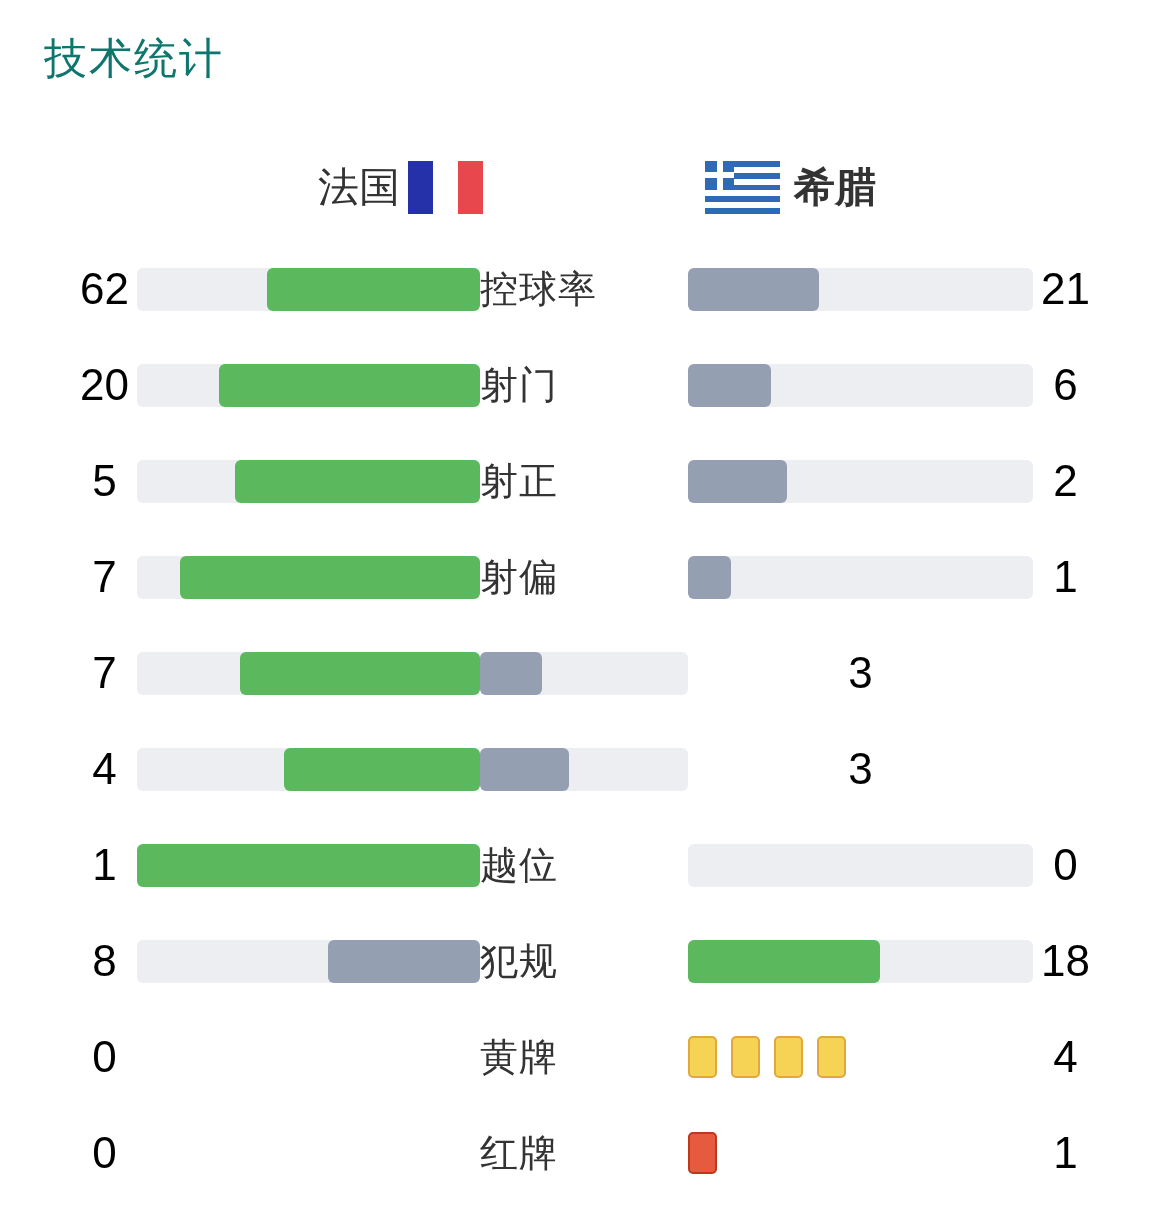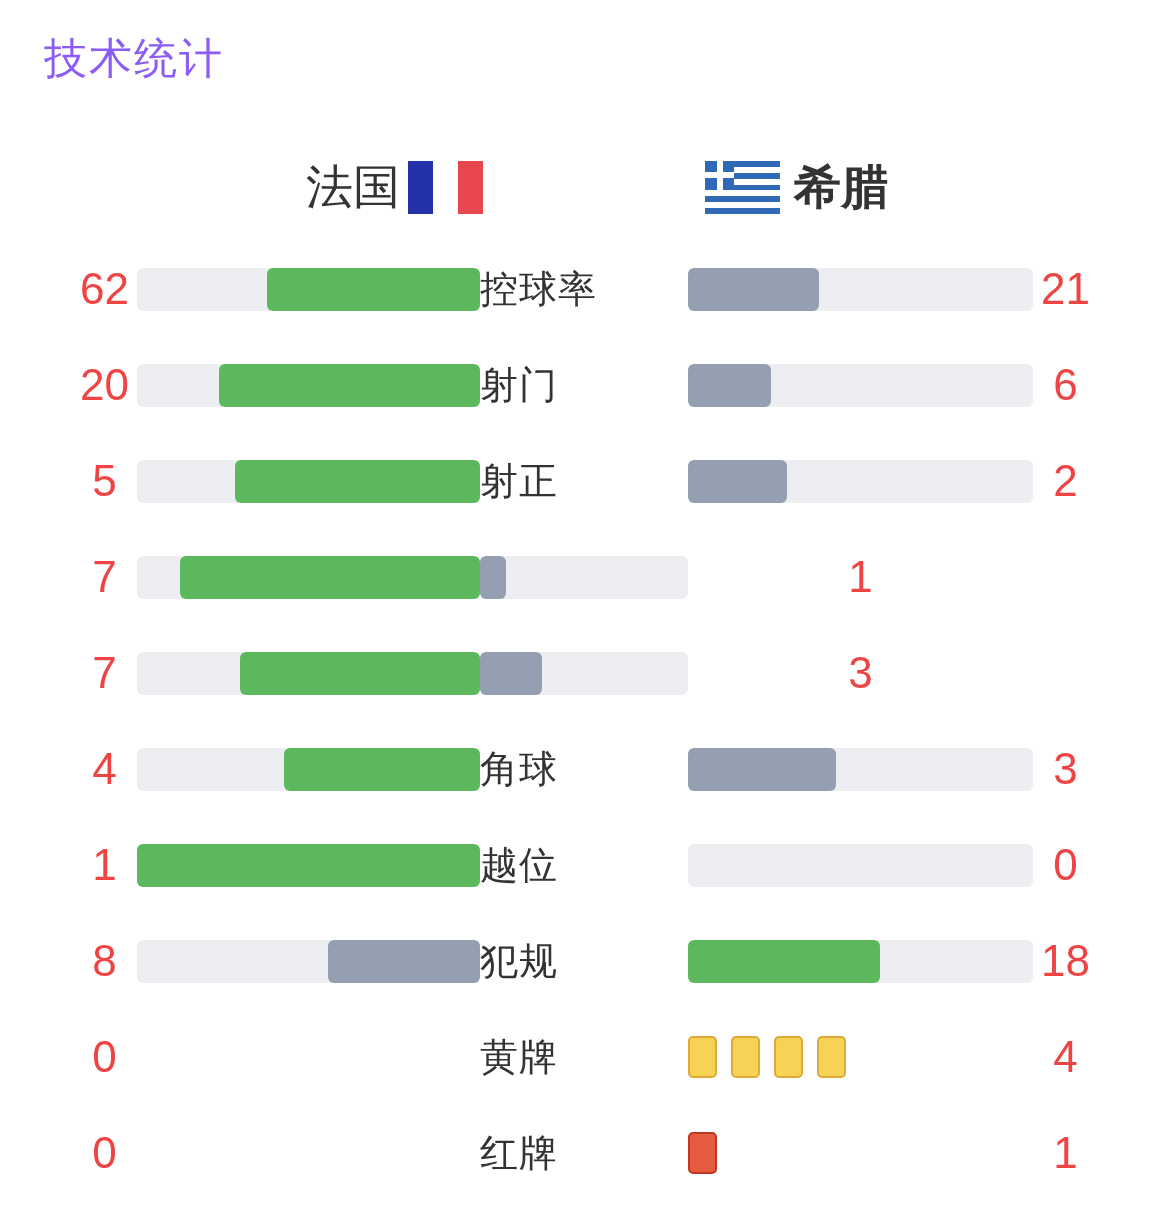--- a/index.html
+++ b/index.html
@@ -1,43 +1,43 @@
 <!DOCTYPE html>
 <html><head>
 <meta charset="utf-8">
 <style>
   html,body{margin:0;padding:0;background:#ffffff;}
   body{width:1170px;height:1208px;font-family:"Liberation Sans",sans-serif;color:#333;overflow:hidden;}
   .page{position:relative;width:1170px;height:1208px;background:#fff;}
 
-  .title{position:absolute;left:44px;top:34px;font-size:43px;line-height:1.15;font-weight:500;color:#8b5cf6;letter-spacing:2px;}
+  .title{position:absolute;left:44px;top:34px;font-size:43px;line-height:1.15;font-weight:500;color:#0f766e;letter-spacing:2px;}
 
   .team-header{position:absolute;top:160px;left:0;width:1170px;height:54px;}
   .team{position:absolute;top:0;height:54px;display:flex;align-items:center;}
   .team-home{right:687px;}
   .team-away{left:705px;font-weight:bold;}
-  .team-name{font-size:47px;color:#333;}
+  .team-name{font-size:41px;color:#333;}
   .team-home .team-name{margin-right:8px;}
   .team-away .team-name{margin-left:14px;}
 
   .flag{width:75px;height:53px;flex:0 0 auto;}
   .flag-fr{display:flex;}
   .flag-fr .b{width:25px;height:53px;background:#2531a8;}
   .flag-fr .w{width:25px;height:53px;background:#ffffff;}
   .flag-fr .r{width:25px;height:53px;background:#e8474e;}
   .flag-gr{position:relative;background:repeating-linear-gradient(180deg,#3069b5 0px,#3069b5 5.89px,#ffffff 5.89px,#ffffff 11.78px);}
   .flag-gr .canton{position:absolute;left:0;top:0;width:29px;height:29px;
     background:
       linear-gradient(#fff,#fff) center/100% 6px no-repeat,
       linear-gradient(#fff,#fff) center/6px 100% no-repeat,
       #3069b5;}
 
   .rows{position:absolute;top:267px;left:72px;width:1026px;}
   .row{display:grid;grid-template-columns:65px 343px 208px 345px 65px;height:43px;margin-bottom:53px;align-items:center;}
-  .num{font-size:44px;line-height:1;text-align:center;color:#ef4444;}
+  .num{font-size:44px;line-height:1;text-align:center;color:#000000;}
   .stat-label{font-size:38px;line-height:1;color:#333;letter-spacing:1px;}
   .barcell{position:relative;height:43px;}
   .track{position:absolute;inset:0;background:#eceef1;border-radius:6px;}
   .fill{position:absolute;top:0;bottom:0;border-radius:6px;}
   .fill-home{right:0;}
   .fill-away{left:0;}
   .fill-green{background:#5cb85c;}
   .fill-gray{background:#94a0b2;}
 
   .cards{position:absolute;inset:0;display:flex;align-items:center;gap:14px;}
@@ -114,20 +114,21 @@
         </div>
         <div class="num">2</div>
       </div>
       <div class="row">
         <div class="num">7</div>
         <div class="barcell">
           <div class="track">
             <div class="fill fill-home fill-green" style="width: 87.5%;"></div>
           </div>
         </div>
+        <div class="stat-label">射偏</div>
         <div class="barcell">
           <div class="track">
             <div class="fill fill-away fill-gray" style="width: 12.5%;"></div>
           </div>
         </div>
         <div class="num">1</div>
       </div>
       <div class="row">
         <div class="num">7</div>
         <div class="barcell">
@@ -142,21 +143,20 @@
         </div>
         <div class="num">3</div>
       </div>
       <div class="row">
         <div class="num">4</div>
         <div class="barcell">
           <div class="track">
             <div class="fill fill-home fill-green" style="width: 57.14%;"></div>
           </div>
         </div>
-        <div class="stat-label">角球</div>
         <div class="barcell">
           <div class="track">
             <div class="fill fill-away fill-gray" style="width: 42.86%;"></div>
           </div>
         </div>
         <div class="num">3</div>
       </div>
       <div class="row">
         <div class="num">1</div>
         <div class="barcell">

